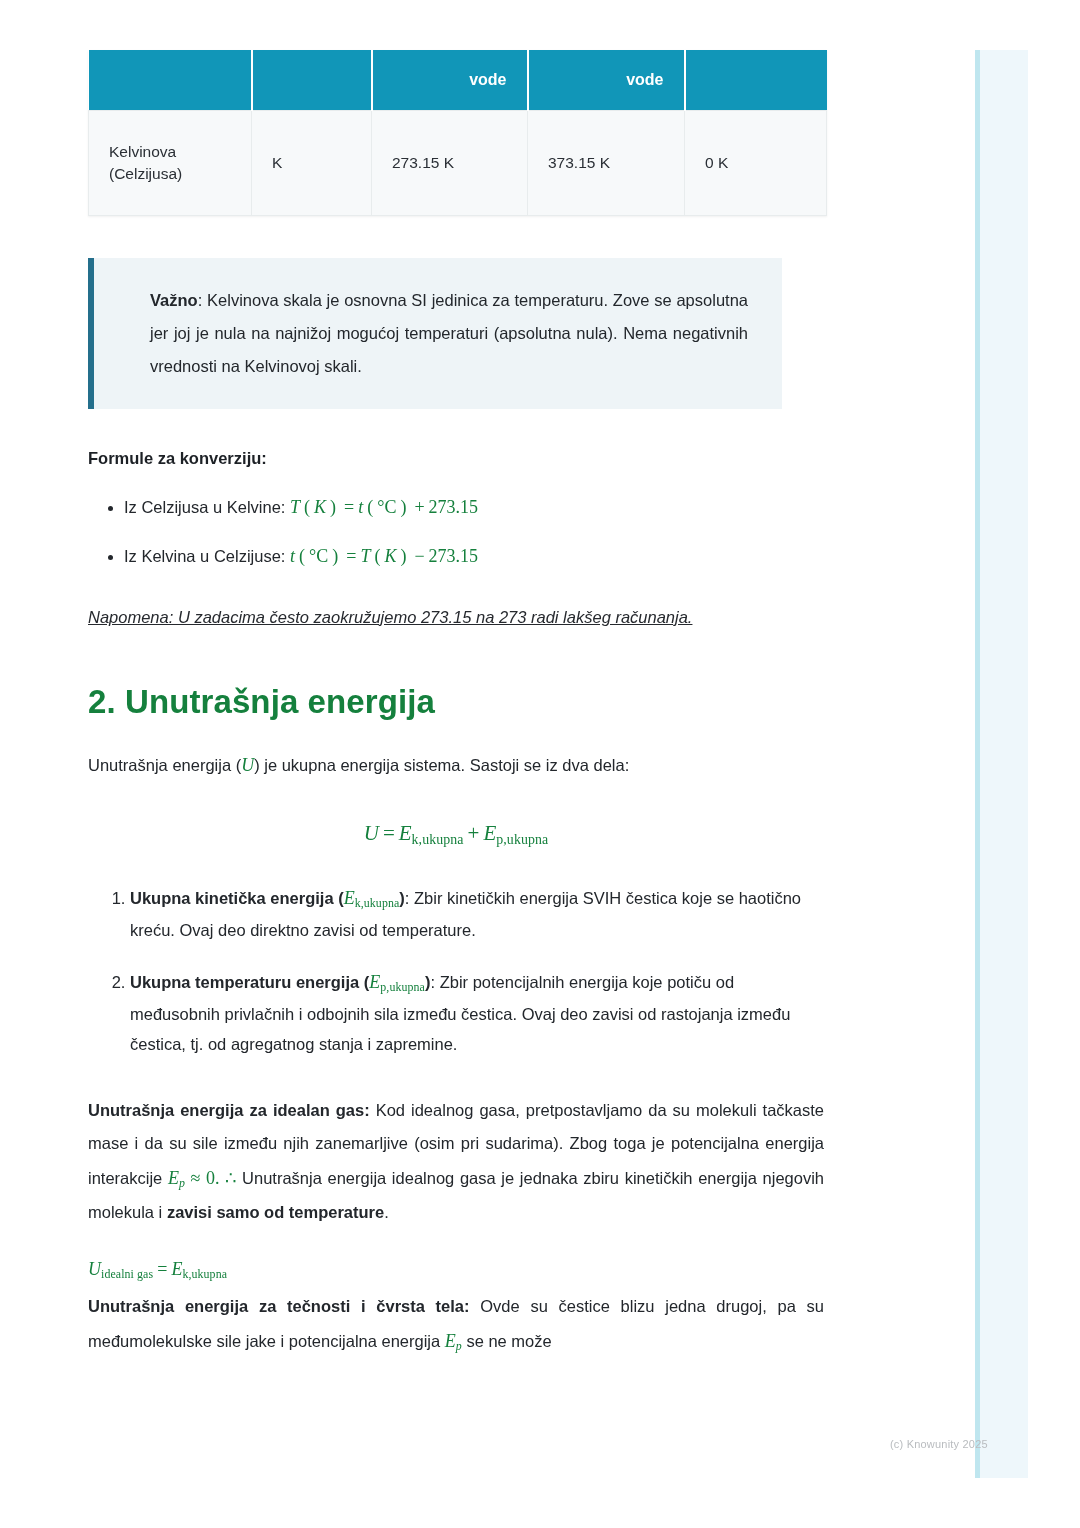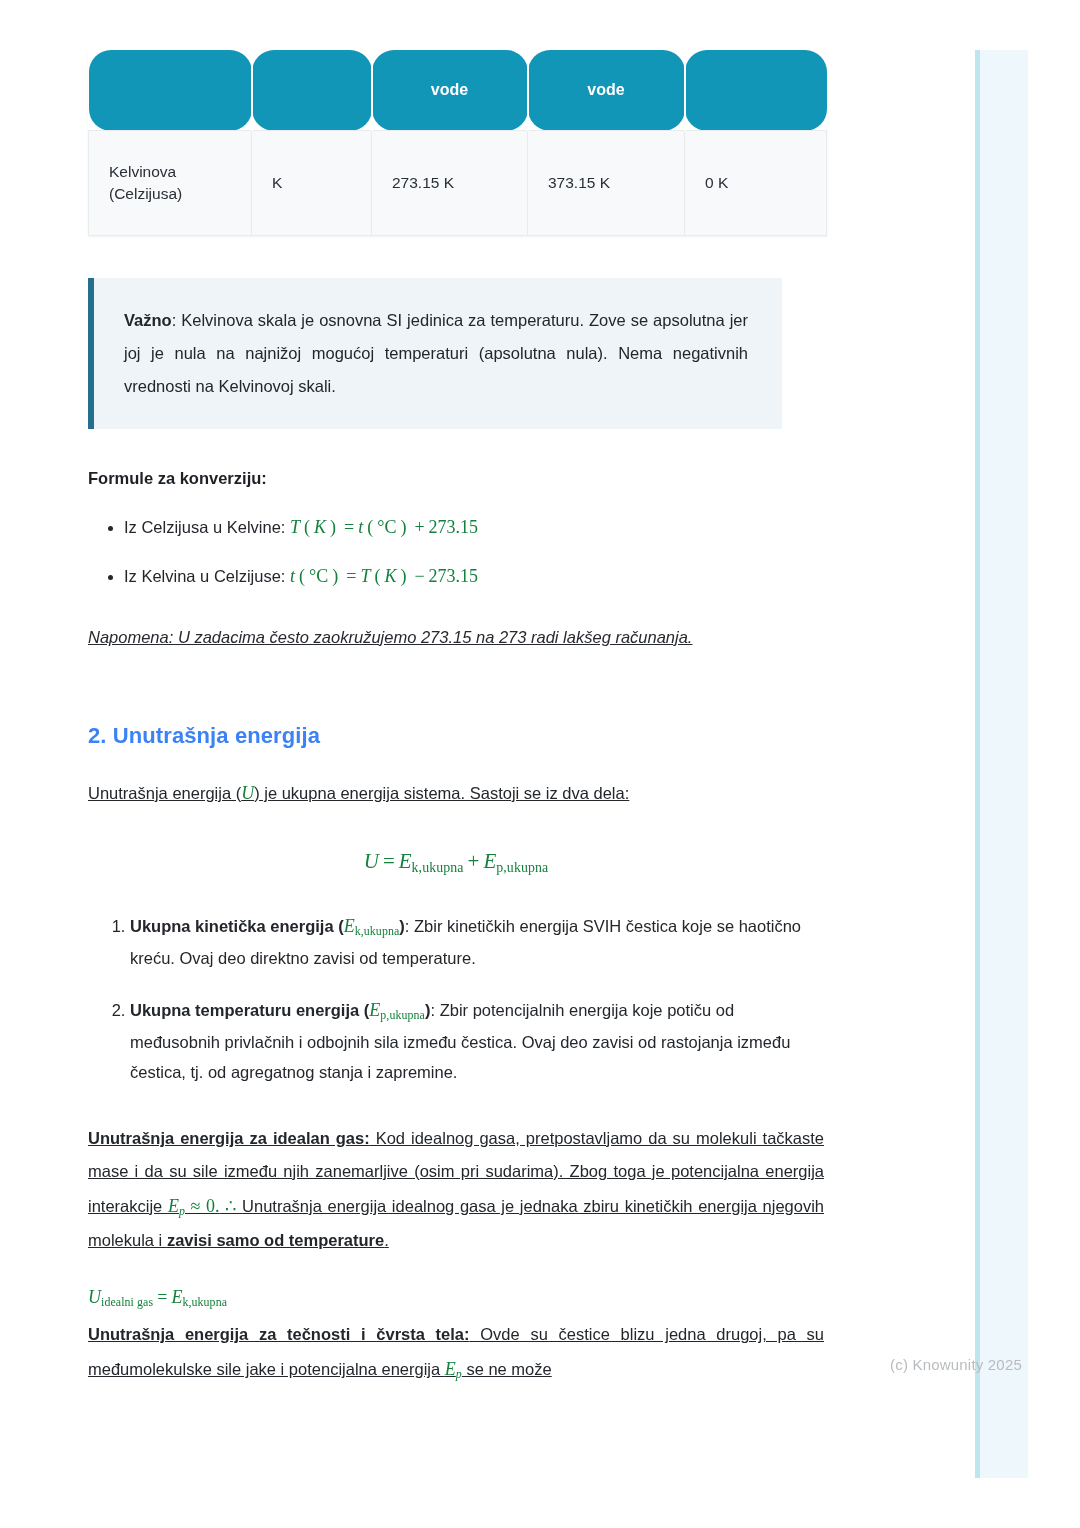--- a/index.html
+++ b/index.html
@@ -49,46 +49,45 @@
   table.scale-table col.c1 { width: 163px; }
   table.scale-table col.c2 { width: 120px; }
   table.scale-table col.c3 { width: 156px; }
   table.scale-table col.c4 { width: 157px; }
   table.scale-table col.c5 { width: 142px; }
 
   table.scale-table thead th {
     background: #1196b8;
     color: #ffffff;
     height: 56px;
-    text-align: center;
-    padding: 12px 20px;
+    text-align: right;
+    padding: 2px 20px;
     font-weight: 600;
     font-size: 16px;
     border-right: 2px solid #ffffff;
     vertical-align: middle;
-    border-radius: 22px;
   }
   table.scale-table thead th:last-child { border-right: none; }
 
   table.scale-table tbody td {
     padding: 16px 20px;
     border: 1px solid #e8eced;
     vertical-align: middle;
     color: #2a2f35;
     line-height: 1.45;
   }
   table.scale-table tbody tr.row-odd td { background: #ffffff; height: 52px; }
   table.scale-table tbody tr.row-even td { background: #f7f9fa; height: 72px; }
 
   
   .callout {
     margin-top: 42px;
     background: #eef4f7;
     border-left: 6px solid #246f8c;
-    padding: 26px 34px 26px 30px;
+    padding: 26px 34px 26px 56px;
     width: 694px;
     box-sizing: border-box;
   }
   .callout p {
     margin: 0;
     font-size: 16.5px;
     line-height: 2.0;
     text-align: justify;
     color: #23272c;
   }
@@ -119,35 +118,34 @@
     font-size: 16.5px;
     font-style: italic;
     line-height: 1.95;
     text-align: justify;
     color: #26292e;
     width: 736px;
     text-decoration: underline;
   }
 
   h2.section-head {
-    margin: 70px 0 0 0;
-    font-size: 22px;
+    margin: 50px 0 0 0;
+    font-size: 33px;
     font-weight: 700;
-    color: #3b82f6;
+    color: #15803d;
     letter-spacing: 0.1px;
   }
 
   p.body {
     margin: 26px 0 0 0;
     font-size: 16.5px;
     line-height: 2.0;
     color: #23272c;
     text-align: justify;
     width: 736px;
-    text-decoration: underline;
   }
   p.body.ragged { text-align: left; }
 
   .display-formula {
     text-align: center;
     margin-top: 38px;
     margin-bottom: 8px;
     width: 736px;
   }
 
@@ -188,22 +186,22 @@
     font-size: 0.66em;
     vertical-align: -0.28em;
     letter-spacing: 0.1px;
   }
   .math sub.it { font-style: italic; }
 
   
   #watermark {
     position: absolute;
     left: 890px;
-    top: 1356px;
-    font-size: 15px;
+    top: 1438px;
+    font-size: 11px;
     color: #b9bcbf;
     letter-spacing: 0.2px;
     white-space: nowrap;
   }
 </style>
 </head>
 <body>
 
 <div id="right-strip"></div>
 

